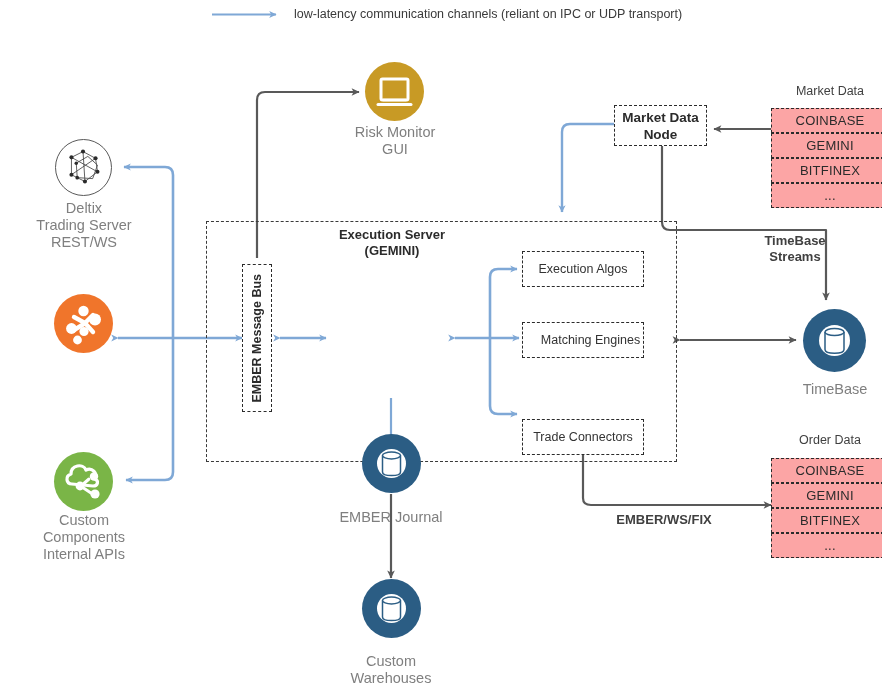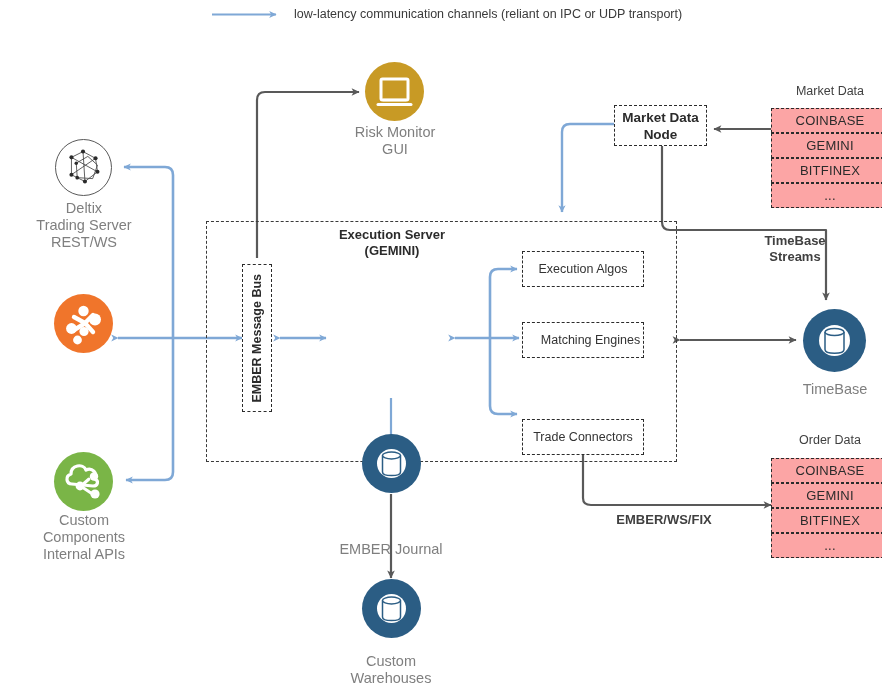--- a/index.html
+++ b/index.html
@@ -283,21 +283,21 @@
   <div class="inner-box plain" style="left:508px; top:396px; width:122px; height:36px;margin-top:23px;">Trade Connectors</div>
 
   <div class="icon-node icon-db" style="left:348px; top:434px; width:59px; height:59px;">
     <svg viewBox="0 0 59 59">
       <circle cx="29.5" cy="29.5" r="21" fill="none" stroke="#ffffff" stroke-width="0"></circle>
       <circle cx="29.5" cy="29.5" r="14.5" fill="#ffffff"></circle>
       <path d="M20.5,21.5 L20.5,38 C20.5,40.2 24.5,41.6 29.5,41.6 C34.5,41.6 38.5,40.2 38.5,38 L38.5,21.5" fill="#ffffff" stroke="#2b5d84" stroke-width="1.5"></path>
       <ellipse cx="29.5" cy="21.5" rx="9" ry="3.4" fill="#ffffff" stroke="#2b5d84" stroke-width="1.5"></ellipse>
     </svg>
   </div>
-  <div class="node-label" style="left:297px; top:509px; width:160px;margin-top:32px;">EMBER Journal</div>
+  <div class="node-label" style="left:297px; top:509px; width:160px;">EMBER Journal</div>
 
   <div class="icon-node icon-db" style="left:348px; top:579px; width:59px; height:59px;">
     <svg viewBox="0 0 59 59">
       <circle cx="29.5" cy="29.5" r="14.5" fill="#ffffff"></circle>
       <path d="M20.5,21.5 L20.5,38 C20.5,40.2 24.5,41.6 29.5,41.6 C34.5,41.6 38.5,40.2 38.5,38 L38.5,21.5" fill="#ffffff" stroke="#2b5d84" stroke-width="1.5"></path>
       <ellipse cx="29.5" cy="21.5" rx="9" ry="3.4" fill="#ffffff" stroke="#2b5d84" stroke-width="1.5"></ellipse>
     </svg>
   </div>
   <div class="node-label" style="left:297px; top:653px; width:160px;">Custom
 Warehouses</div>

